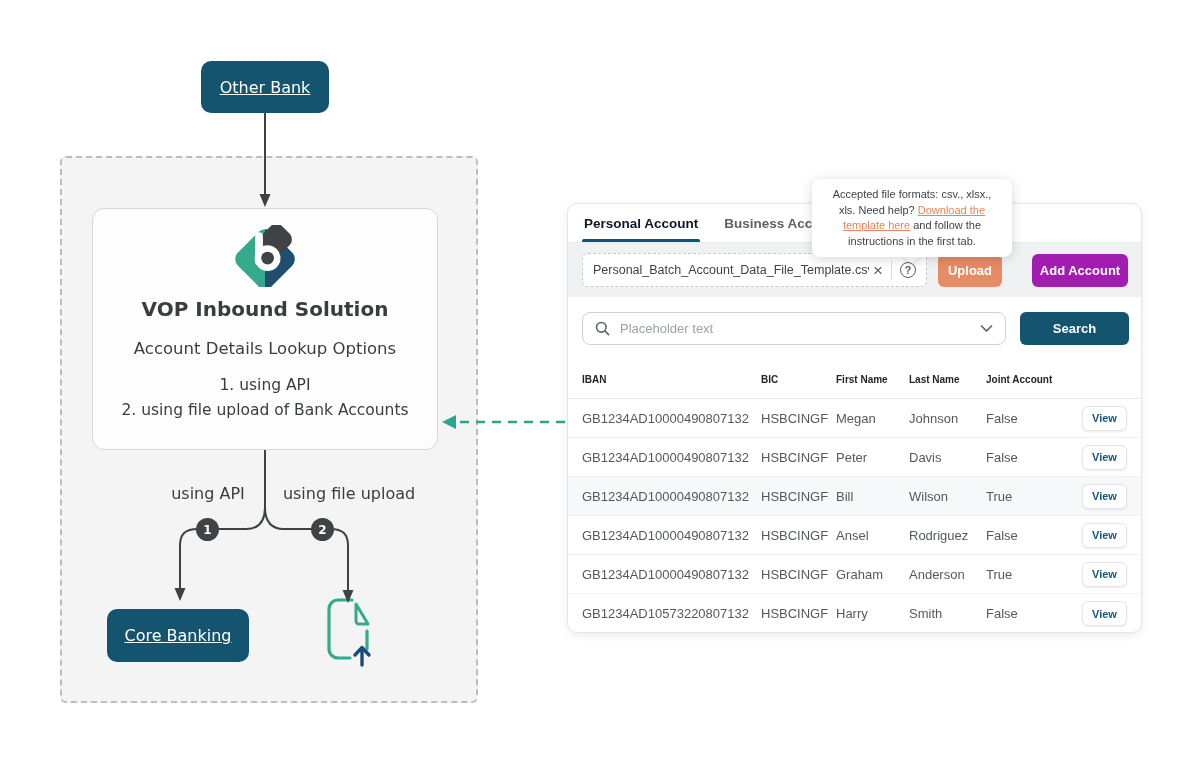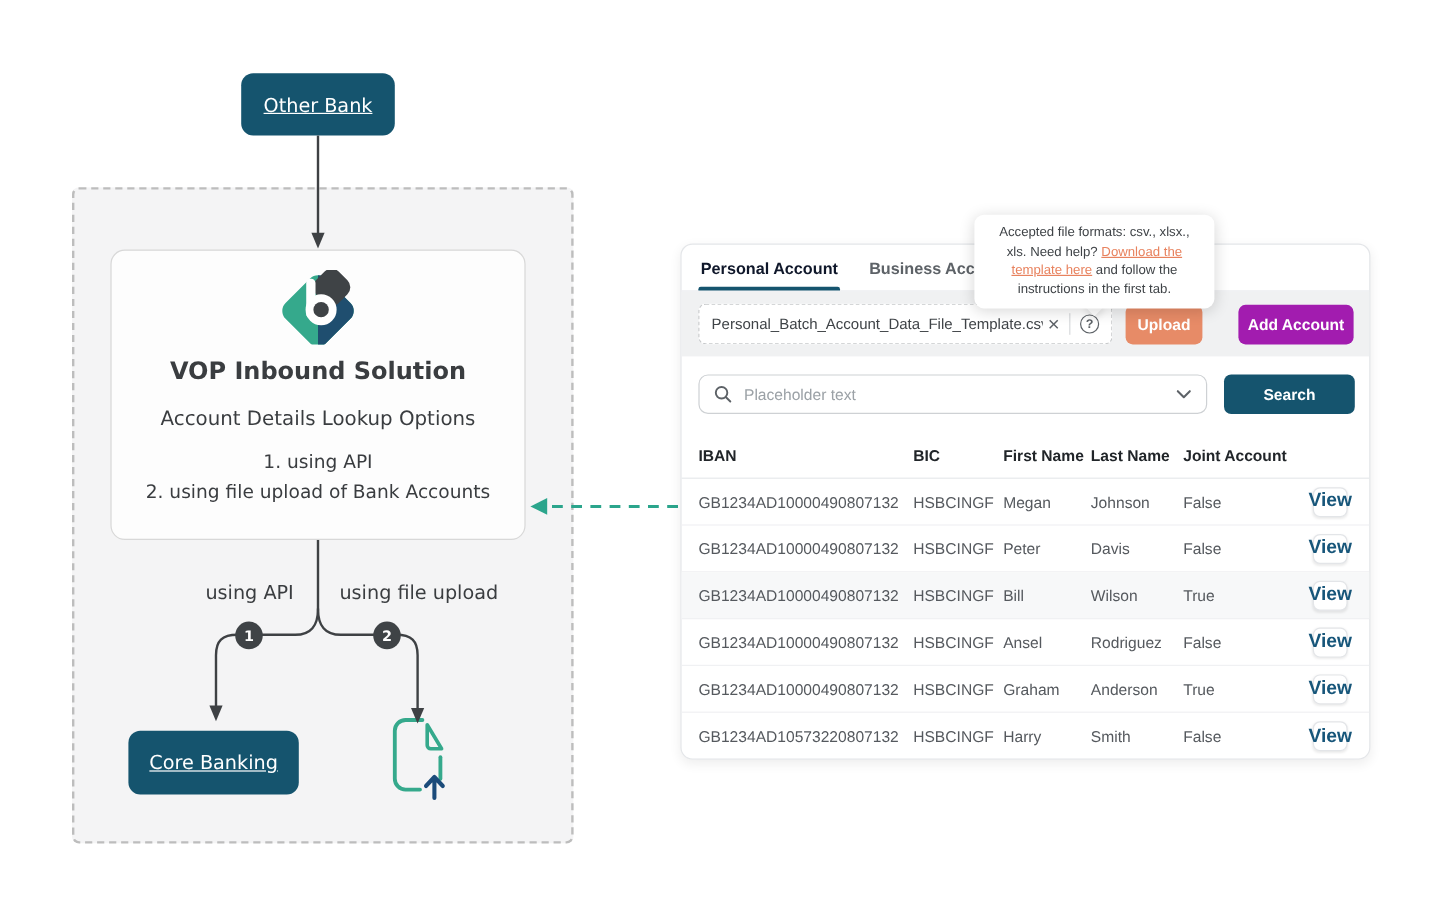--- a/index.html
+++ b/index.html
@@ -74,29 +74,29 @@
               border:1px solid #ced1d4;border-radius:8px;display:flex;align-items:center;
               padding:0 12px;background:#ffffff;}
   #search-box input{flex:1;border:none;outline:none;font-size:13px;color:#3f4347;margin:0 8px;
               font-family:"Liberation Sans",sans-serif;background:transparent;}
   #search-box input::placeholder{color:#9ba1a6;}
   #search-btn{position:absolute;left:452px;top:15px;width:109px;height:33px;background:#15546E;}
 
   #thead{position:absolute;left:0;top:157px;width:100%;height:38px;box-sizing:border-box;
          border-bottom:1px solid #e7e9eb;display:grid;
          grid-template-columns:179px 75px 73px 77px 96px 1fr;align-items:center;
-         padding-left:14px;font-size:13px;font-weight:700;color:#212529;}
+         padding-left:14px;font-size:10px;font-weight:700;color:#212529;}
   .trow{position:absolute;left:0;width:100%;height:39px;box-sizing:border-box;display:grid;
         grid-template-columns:179px 75px 73px 77px 96px 1fr;align-items:center;padding-left:14px;
         font-size:13px;color:#55595e;border-bottom:1px solid #f0f1f3;}
   .trow.last{border-bottom:none;}
   .trow.alt{background:#f7f8f9;}
   .view-cell{display:flex;justify-content:flex-end;padding-right:18px;}
-  .view-btn{width:29px;height:25px;background:#ffffff;border:1px solid #e3e5e8;border-radius:6px;
-            color:#17567A;font-size:16px;font-weight:700;cursor:pointer;
+  .view-btn{width:45px;height:25px;background:#ffffff;border:1px solid #e3e5e8;border-radius:6px;
+            color:#17567A;font-size:11px;font-weight:700;cursor:pointer;
             box-shadow:0 1px 2px rgba(0,0,0,0.08);font-family:"Liberation Sans",sans-serif;
             display:flex;align-items:center;justify-content:center;padding:0;margin:0;}
 
   
   #tooltip{position:absolute;left:812px;top:179px;width:172px;padding:8px 14px;background:#ffffff;
            border-radius:8px;box-shadow:0 2px 12px rgba(0,0,0,0.16);z-index:30;
            font-size:11px;line-height:15.5px;color:#3f4347;text-align:center;}
   #tooltip a{color:#E8825E;text-decoration:underline;cursor:pointer;}
   #tooltip-caret{position:absolute;left:906px;top:249px;width:12px;height:12px;background:#ffffff;
            transform:rotate(45deg);z-index:29;box-shadow:2px 2px 6px rgba(0,0,0,0.10);}

